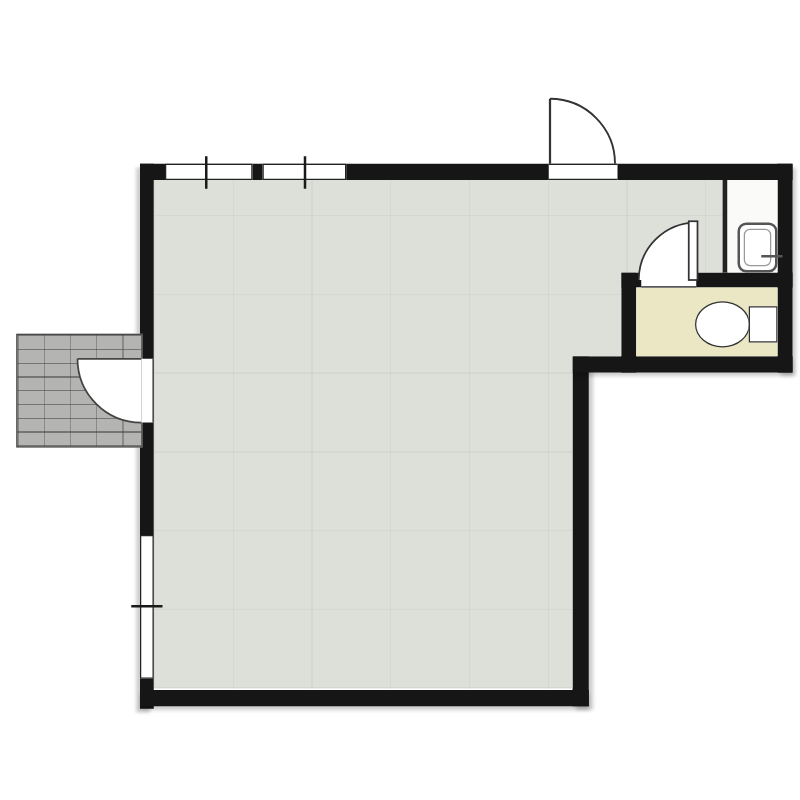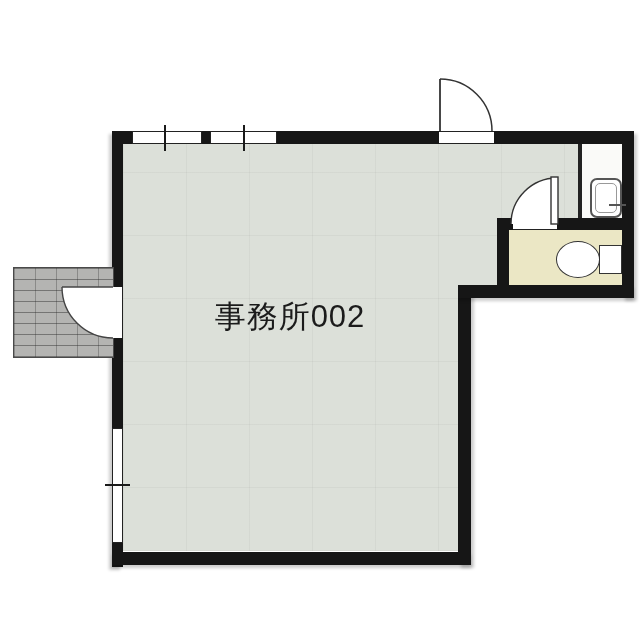--- a/index.html
+++ b/index.html
@@ -92,15 +92,14 @@
     </g>
   </svg>
 
   <div class="abs sink">
     <div class="abs sink-inner"></div>
   </div>
   <div class="abs faucet"></div>
   <div class="abs bowl"></div>
   <div class="abs tank"></div>
 
-  <div class="abs room-label">事務所002</div>
 
 </div>
 
 </body></html>

